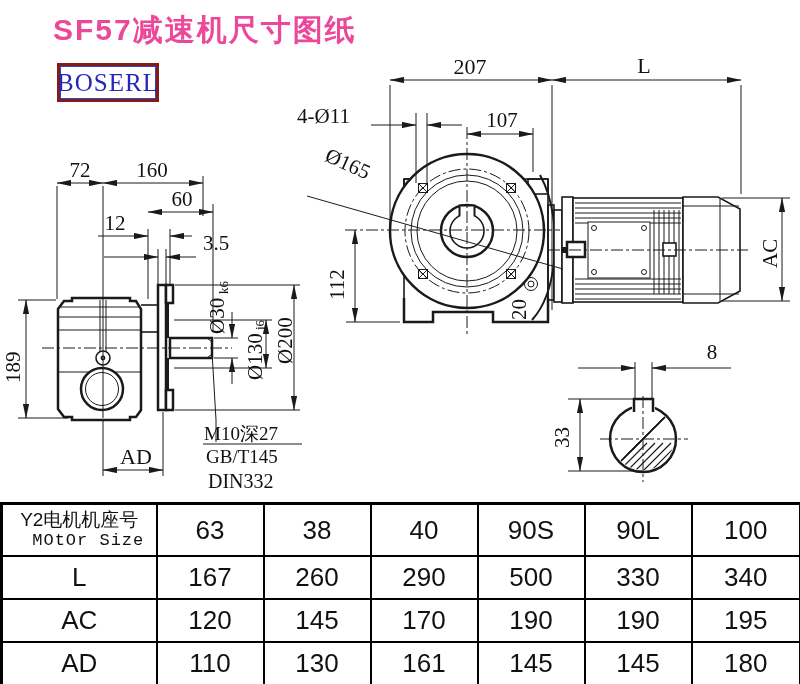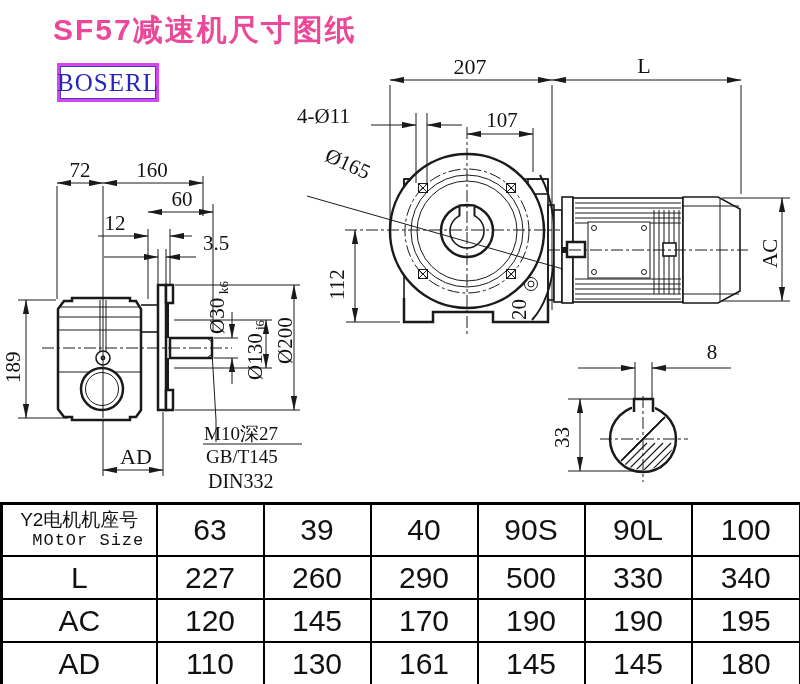--- a/index.html
+++ b/index.html
@@ -1,41 +1,41 @@
 <!DOCTYPE html>
 <html><head>
 <meta charset="utf-8">
 <style>
   html,body{margin:0;padding:0;background:#888;}
   #stage{position:relative;width:800px;height:684px;background:#ffffff;overflow:hidden;
          font-family:"Liberation Sans",sans-serif;}
   #page-title{position:absolute;left:53px;top:10px;font-size:30px;font-weight:700;
               letter-spacing:2px;color:#ec4899;font-family:"Liberation Sans",sans-serif;}
   #brand-box{position:absolute;left:57px;top:63px;width:96px;height:33px;
-             border:3px solid #d946ef;box-shadow:inset 0 0 0 1px #4040bd;
+             border:3px solid #7f1d1d;box-shadow:inset 0 0 0 1px #4040bd;
              display:flex;align-items:center;justify-content:center;}
   #brand-box span{font-family:"Liberation Serif",serif;font-size:25px;color:#2626bd;letter-spacing:1px;}
   svg{position:absolute;left:0;top:0;}
   svg line,svg path,svg rect,svg circle,svg polyline{stroke:#1a1a1a;fill:none;}
   .t1{stroke-width:1;}
   .t15{stroke-width:1.6;}
   .t2{stroke-width:2;}
   .t24{stroke-width:2.5;}
   .wf{fill:#ffffff;}
   .cl{stroke-width:1;stroke-dasharray:12 3 3 3;}
   .hatch{stroke-width:1.2;}
   svg text{fill:#111;stroke:none;font-family:"Liberation Serif",serif;font-size:21px;}
   .mid{text-anchor:middle;}
   .sub{font-size:13px;}
   .big{font-size:22px;}
   
   #size-table{position:absolute;left:0;top:502px;width:799px;border-collapse:collapse;
               table-layout:fixed;}
   #size-table td{border:2px solid #000;text-align:center;vertical-align:middle;
-                 color:#111;font-size:30px;padding:0;}
+                 color:#111;font-size:26px;padding:0;}
   #size-table tr.hrow td{height:50px;}
   #size-table tr.drow td{height:41px;}
   #size-table td.hdr{font-size:19px;line-height:1.15;margin-top:48px;}
   #size-table td.hdr .en{font-family:"Liberation Mono",monospace;font-size:17px;letter-spacing:1px;padding-left:18px;}
   #size-table{border:3px solid #000;}
 </style>
 </head>
 <body>
 
 <div id="stage">
@@ -290,29 +290,29 @@
         <col style="width:107px">
         <col style="width:109px">
     </colgroup>
     <tbody>
         <tr class="hrow">
       <td class="hdr">
         <div>Y2电机机座号</div>
         <div class="en">MOtOr Size</div>
       </td>
       <td>63</td>
-      <td>39</td>
+      <td>38</td>
       <td>40</td>
       <td>90S</td>
       <td>90L</td>
       <td>100</td>
     </tr>
     <tr class="drow">
       <td>L</td>
-      <td>227</td>
+      <td>167</td>
       <td>260</td>
       <td>290</td>
       <td>500</td>
       <td>330</td>
       <td>340</td>
     </tr>
     <tr class="drow">
       <td>AC</td>
       <td>120</td>
       <td>145</td>

